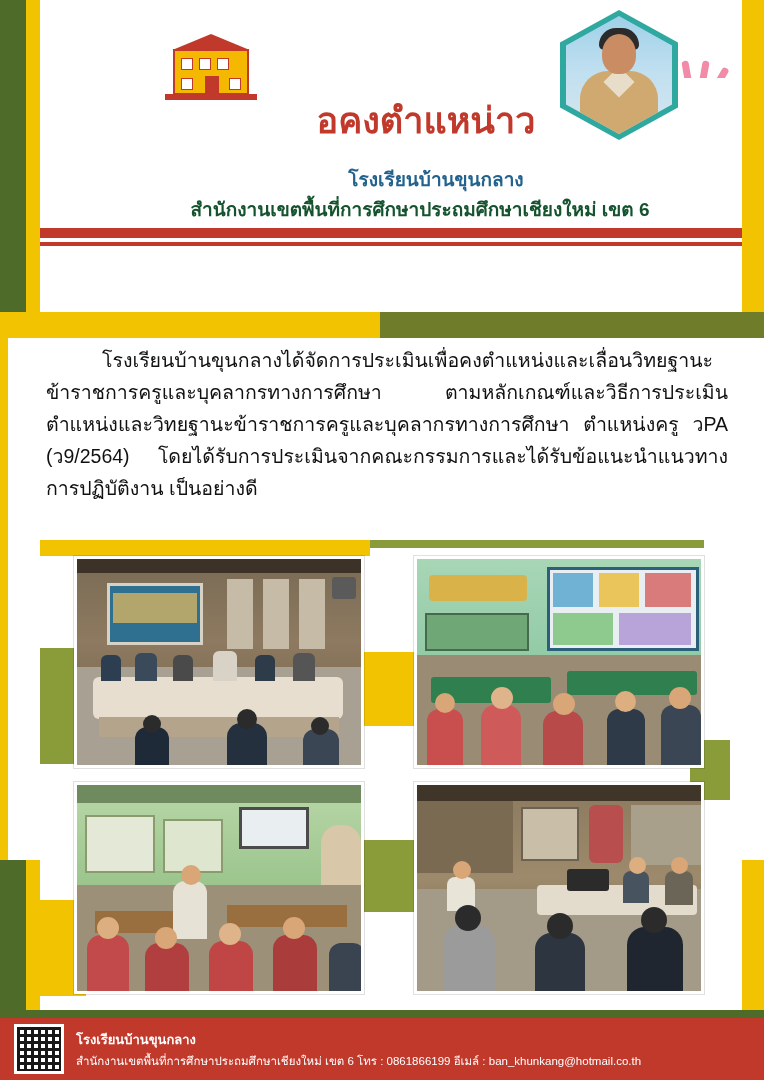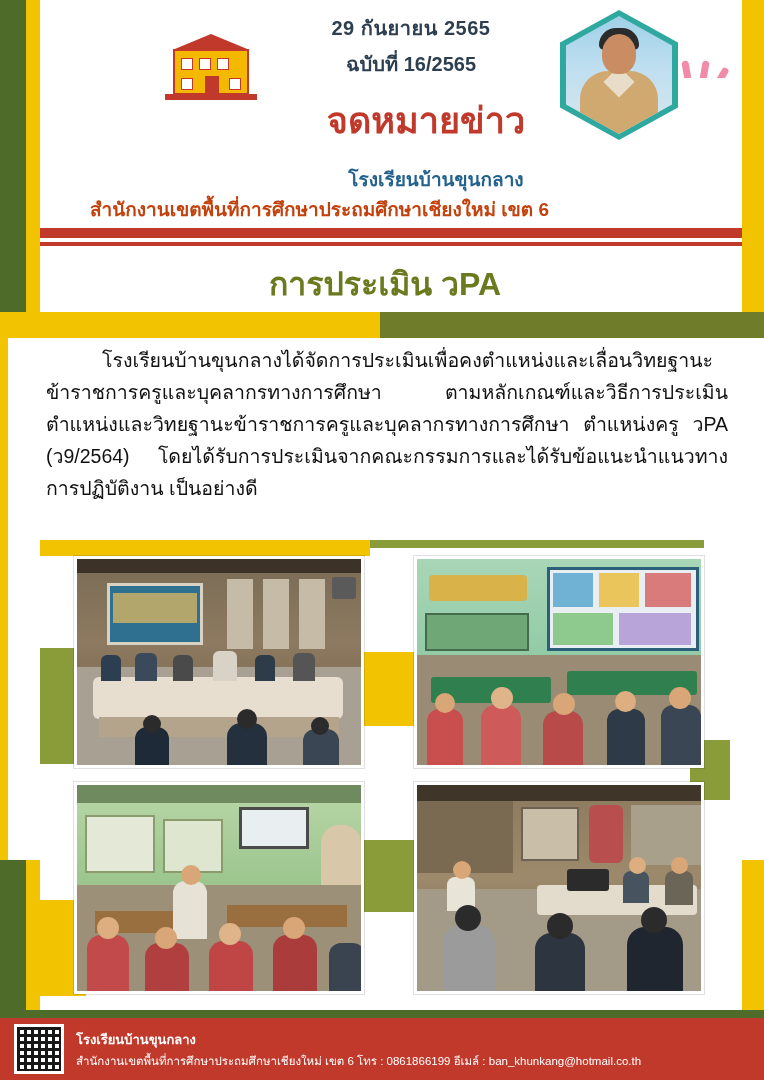--- a/index.html
+++ b/index.html
@@ -163,22 +163,22 @@
     font-size: 36px; font-weight: bold; color: #c0392b;
     text-shadow: 1px 1px 0 #fff;
   }
   .title-sub1 {
     position: absolute; left: 186px; top: 164px;
     width: 420px; text-align: center;
     font-size: 19px; font-weight: bold; color: #22628c;
   }
   .title-sub2 {
     position: absolute; left: 50px; top: 194px;
-    width: 660px; 
-    font-size: 19px; font-weight: bold; color: #c2410c;
+    width: 660px; text-align: center;
+    font-size: 19px; font-weight: bold; color: #14532d;
   }
 
   
   .bus {
     position: absolute; left: -14px; top: 176px;
     width: 96px; height: 74px;
   }
   .bus-body {
     position: absolute; left: 0; top: 10px; width: 90px; height: 44px;
     background: #f5b800; border: 2px solid #3a3a3a; border-radius: 6px 10px 6px 6px;
@@ -342,48 +342,43 @@
       <div class="bld-body"></div>
       <div class="bld-win" style="left:16px;top:24px;"></div>
       <div class="bld-win" style="left:34px;top:24px;"></div>
       <div class="bld-win" style="left:52px;top:24px;"></div>
       <div class="bld-win" style="left:16px;top:44px;"></div>
       <div class="bld-win" style="left:64px;top:44px;"></div>
       <div class="bld-door"></div>
       <div class="bld-base"></div>
     </div>
 
-    <div class="date-block">
-      <div class="date-line1">29 กันยายน 2565</div>
-      <div class="date-line2">ฉบับที่ 16/2565</div>
-    </div>
 
     <div class="portrait-wrap">
       <div class="hex"></div>
       <div class="hex-in">
         <div class="p-body"></div>
         <div class="p-collar"></div>
         <div class="p-hair"></div>
         <div class="p-head"></div>
       </div>
     </div>
 
-    <div class="title-main">จดหมายข่าว</div>
+    <div class="title-main">อคงตำแหน่าว</div>
     <div class="title-sub1">โรงเรียนบ้านขุนกลาง</div>
     <div class="title-sub2">สำนักงานเขตพื้นที่การศึกษาประถมศึกษาเชียงใหม่ เขต 6</div>
 
   </div>
 
   <div class="red-rule"></div>
   <div class="red-rule thin"></div>
 
   <div class="band-left-green"></div>
   <div class="band-left-yellow"></div>
   <div class="band-right-yellow"></div>
-  <div class="topic-title">การประเมิน วPA</div>
   <div class="band-yellow-l"></div>
   <div class="band-green-r"></div>
 
   <div class="body-text">โรงเรียนบ้านขุนกลางได้จัดการประเมินเพื่อคงตำแหน่งและเลื่อนวิทยฐานะข้าราชการครูและบุคลากรทางการศึกษา ตามหลักเกณฑ์และวิธีการประเมินตำแหน่งและวิทยฐานะข้าราชการครูและบุคลากรทางการศึกษา ตำแหน่งครู วPA (ว9/2564) โดยได้รับการประเมินจากคณะกรรมการและได้รับข้อแนะนำแนวทางการปฏิบัติงาน เป็นอย่างดี</div>
 
   <div class="photos">
     <div class="accent-yellow" style="left:40px;top:0px;width:330px;height:16px;"></div>
     <div class="accent-sq" style="left:370px;top:0px;width:334px;height:8px;"></div>
     <div class="accent-sq" style="left:40px;top:108px;width:48px;height:116px;"></div>
     <div class="accent-yellow" style="left:352px;top:112px;width:74px;height:74px;"></div>

